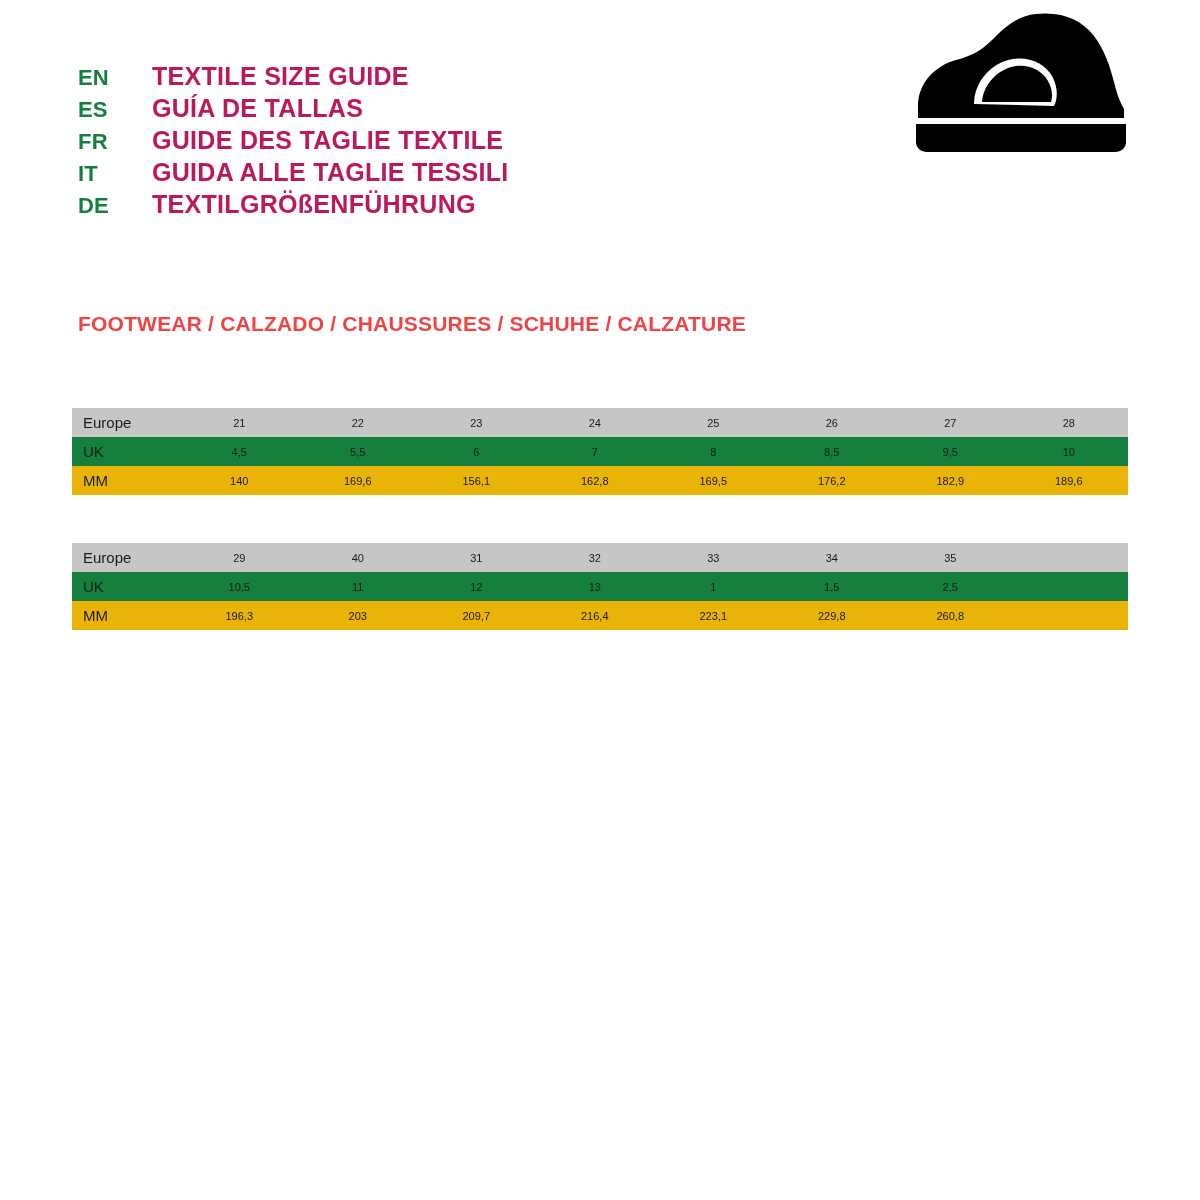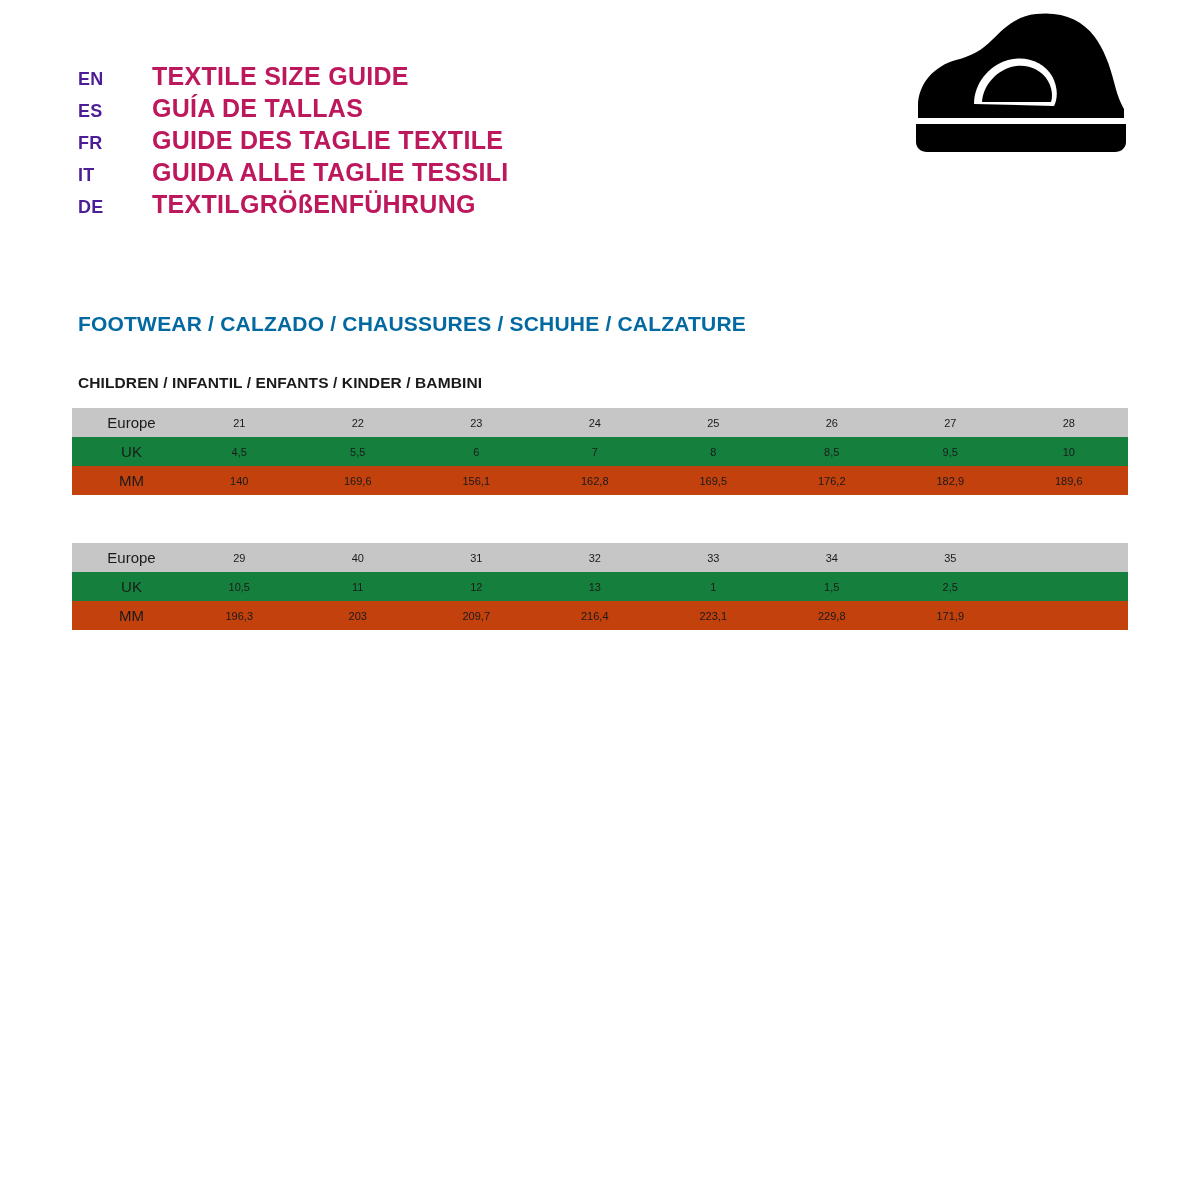--- a/index.html
+++ b/index.html
@@ -33,24 +33,24 @@
   .lang-list {
     display: block;
   }
   .lang-row {
     display: flex;
     align-items: baseline;
     height: 32px;
   }
   .lang-code {
     width: 74px;
-    font-size: 18px;
+    font-size: 22px;
     font-weight: 700;
     letter-spacing: 0.2px;
-    color: #4c1d95;
+    color: #15803d;
   }
   .lang-text {
     font-size: 25px;
     font-weight: 700;
     letter-spacing: 0.3px;
     color: #be185d;
     white-space: nowrap;
   }
 
   .shoe-icon {
@@ -62,21 +62,21 @@
   }
 
   
   .section-title {
     position: absolute;
     left: 78px;
     top: 312px;
     font-size: 21px;
     font-weight: 700;
     letter-spacing: 0.2px;
-    color: #0369a1;
+    color: #ef4444;
   }
   .section-sub {
     position: absolute;
     left: 78px;
     top: 374px;
     font-size: 15.5px;
     font-weight: 700;
     letter-spacing: 0.1px;
     color: #1a1a1a;
   }
@@ -93,27 +93,27 @@
 
   .size-table td {
     height: 29px;
     font-size: 11px;
     color: #1a1a1a;
     text-align: center;
     vertical-align: middle;
     padding: 0;
   }
   .size-table td.label {
-    text-align: center;
+    text-align: left;
     padding-left: 11px;
     font-size: 15px;
   }
   .row-head td { background: #c6c6c6; }
   .row-white td { background: #15803d; }
-  .row-grey td { background: #c2410c; }
+  .row-grey td { background: #eab308; }
 
   .col-label { width: 108px; }
   .col-v { width: 118.5px; }
 </style>
 </head>
 <body>
 
 <div class="page">
 
   <div class="header">
@@ -155,21 +155,20 @@
       <path fill="#000000" d="M4 114 L214 114 L214 132 C214 138 209 142 203 142 L15 142
                C9 142 4 138 4 132 Z"></path>
       <path fill="#ffffff" d="M62 94 C62 74 76 56 96 50 C114 45 132 52 140 66
                C146 77 146 88 142 96 Z"></path>
       <path fill="#000000" d="M70 92 C71 76 83 62 99 57 C114 53 129 59 136 71
                C140 78 141 86 139 92 Z"></path>
     </svg>
   </div>
 
   <div class="section-title">FOOTWEAR / CALZADO / CHAUSSURES / SCHUHE / CALZATURE</div>
-  <div class="section-sub">CHILDREN / INFANTIL / ENFANTS / KINDER / BAMBINI</div>
 
   <table class="size-table t1">
     <colgroup>
       <col class="col-label">
         <col class="col-v">
         <col class="col-v">
         <col class="col-v">
         <col class="col-v">
         <col class="col-v">
         <col class="col-v">
@@ -249,19 +248,19 @@
         <td></td>
       </tr>
       <tr class="row-grey">
         <td class="label">MM</td>
         <td>196,3</td>
         <td>203</td>
         <td>209,7</td>
         <td>216,4</td>
         <td>223,1</td>
         <td>229,8</td>
-        <td>171,9</td>
+        <td>260,8</td>
         <td></td>
       </tr>
     </tbody>
   </table>
 
 </div>
 
 </body></html>

